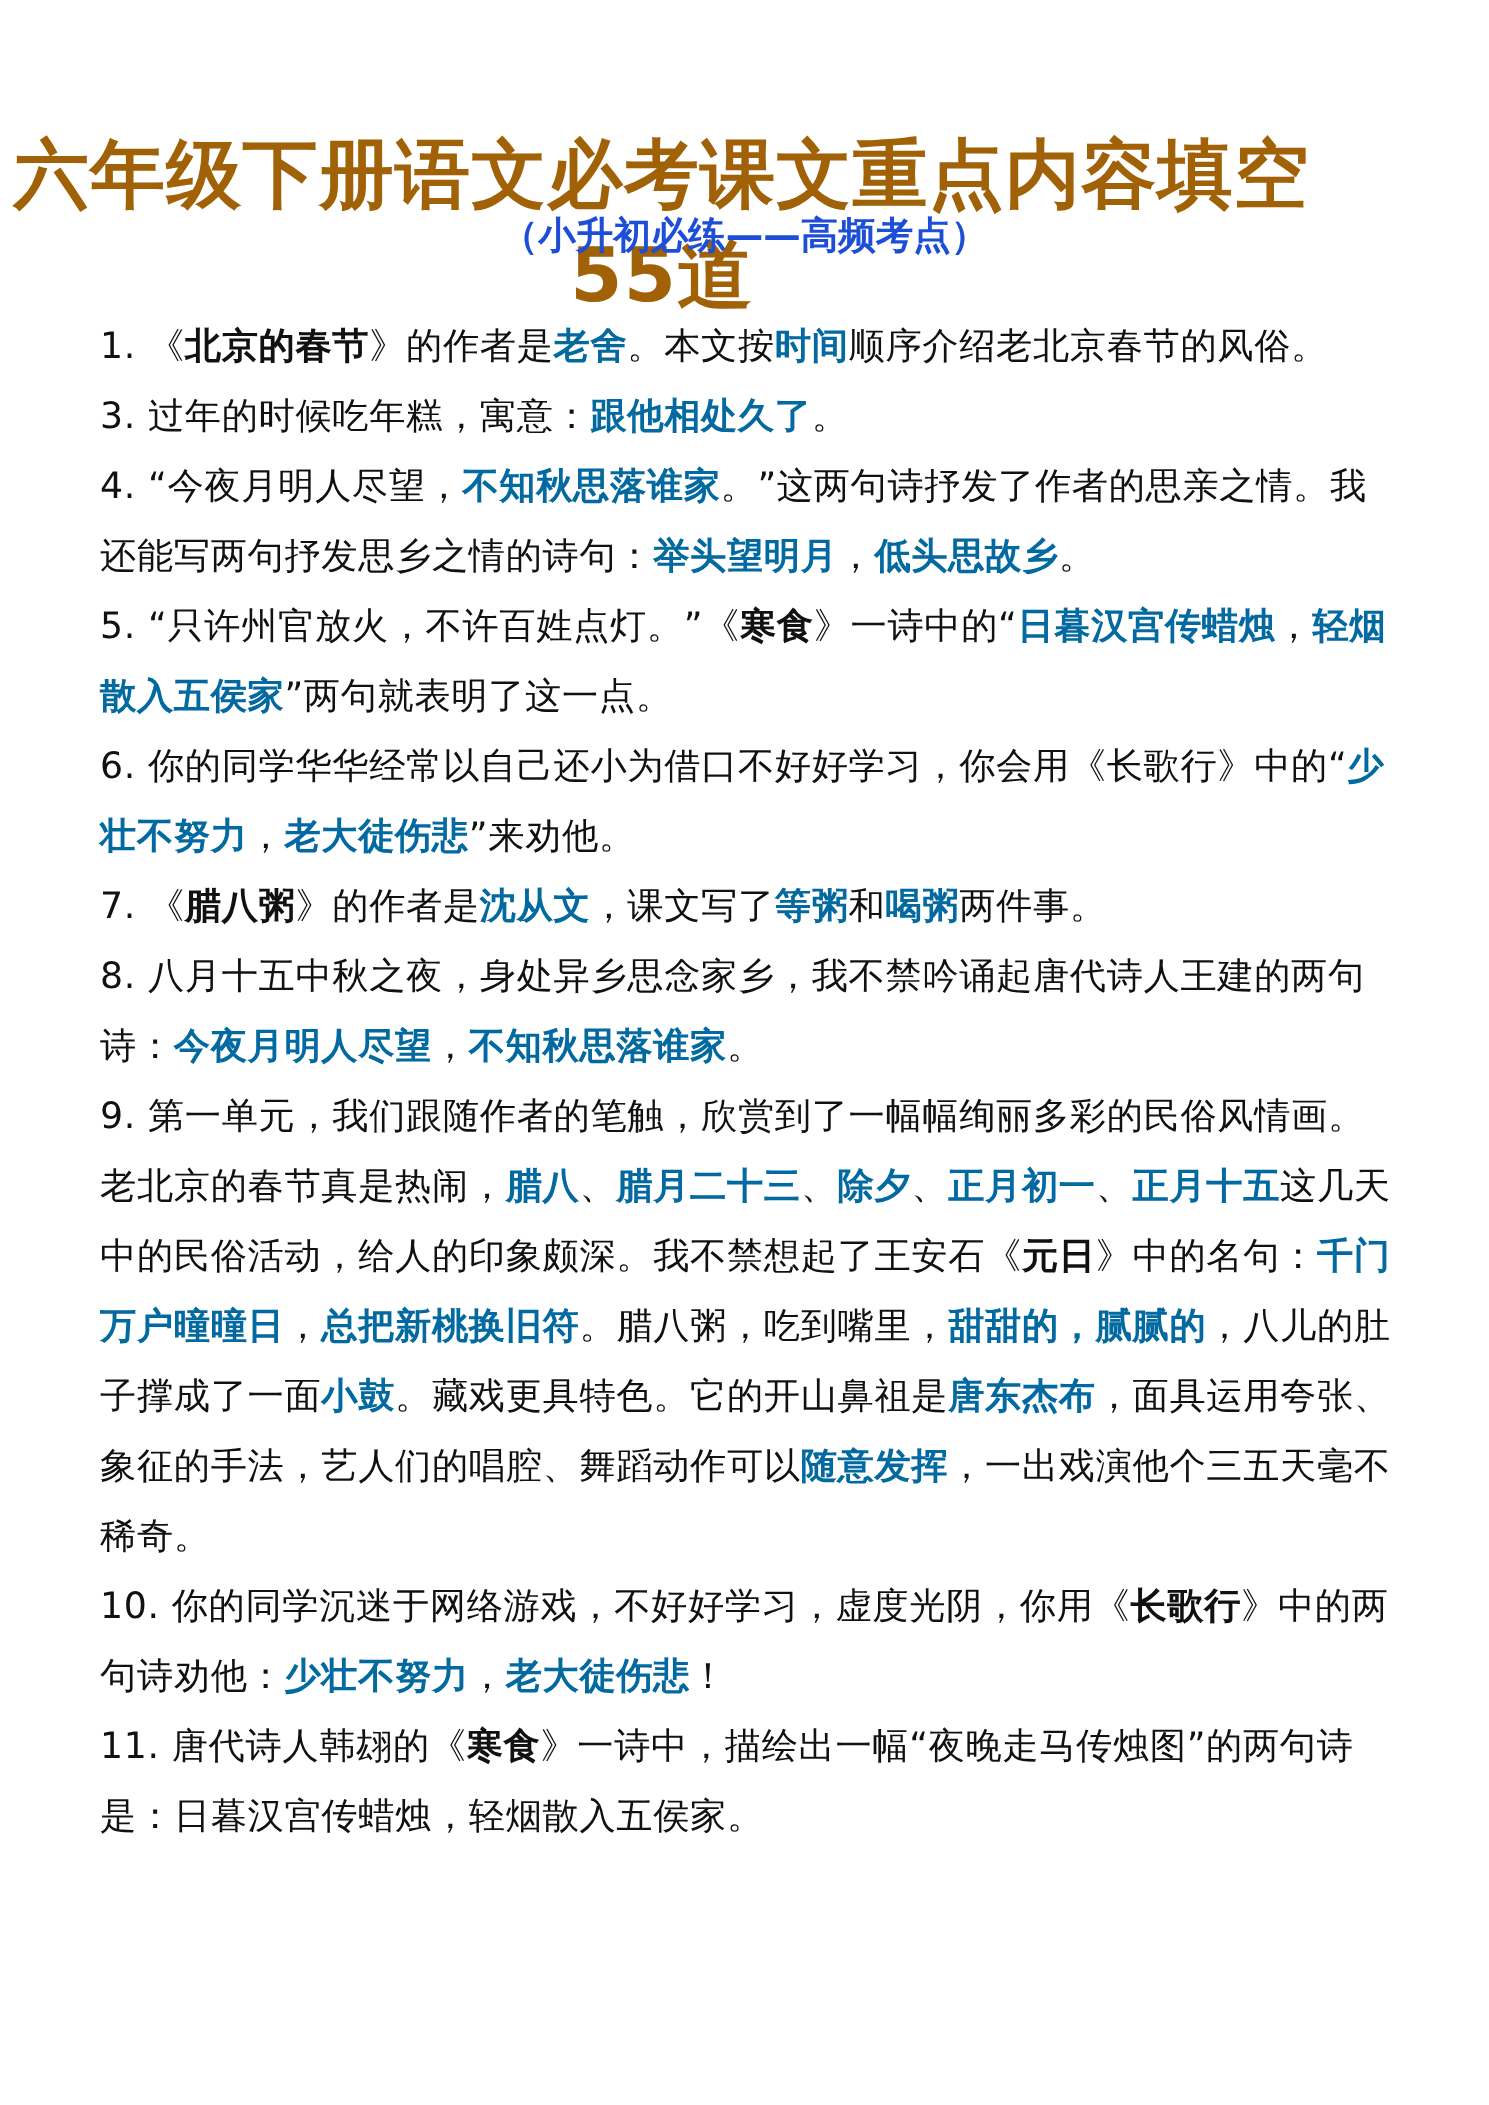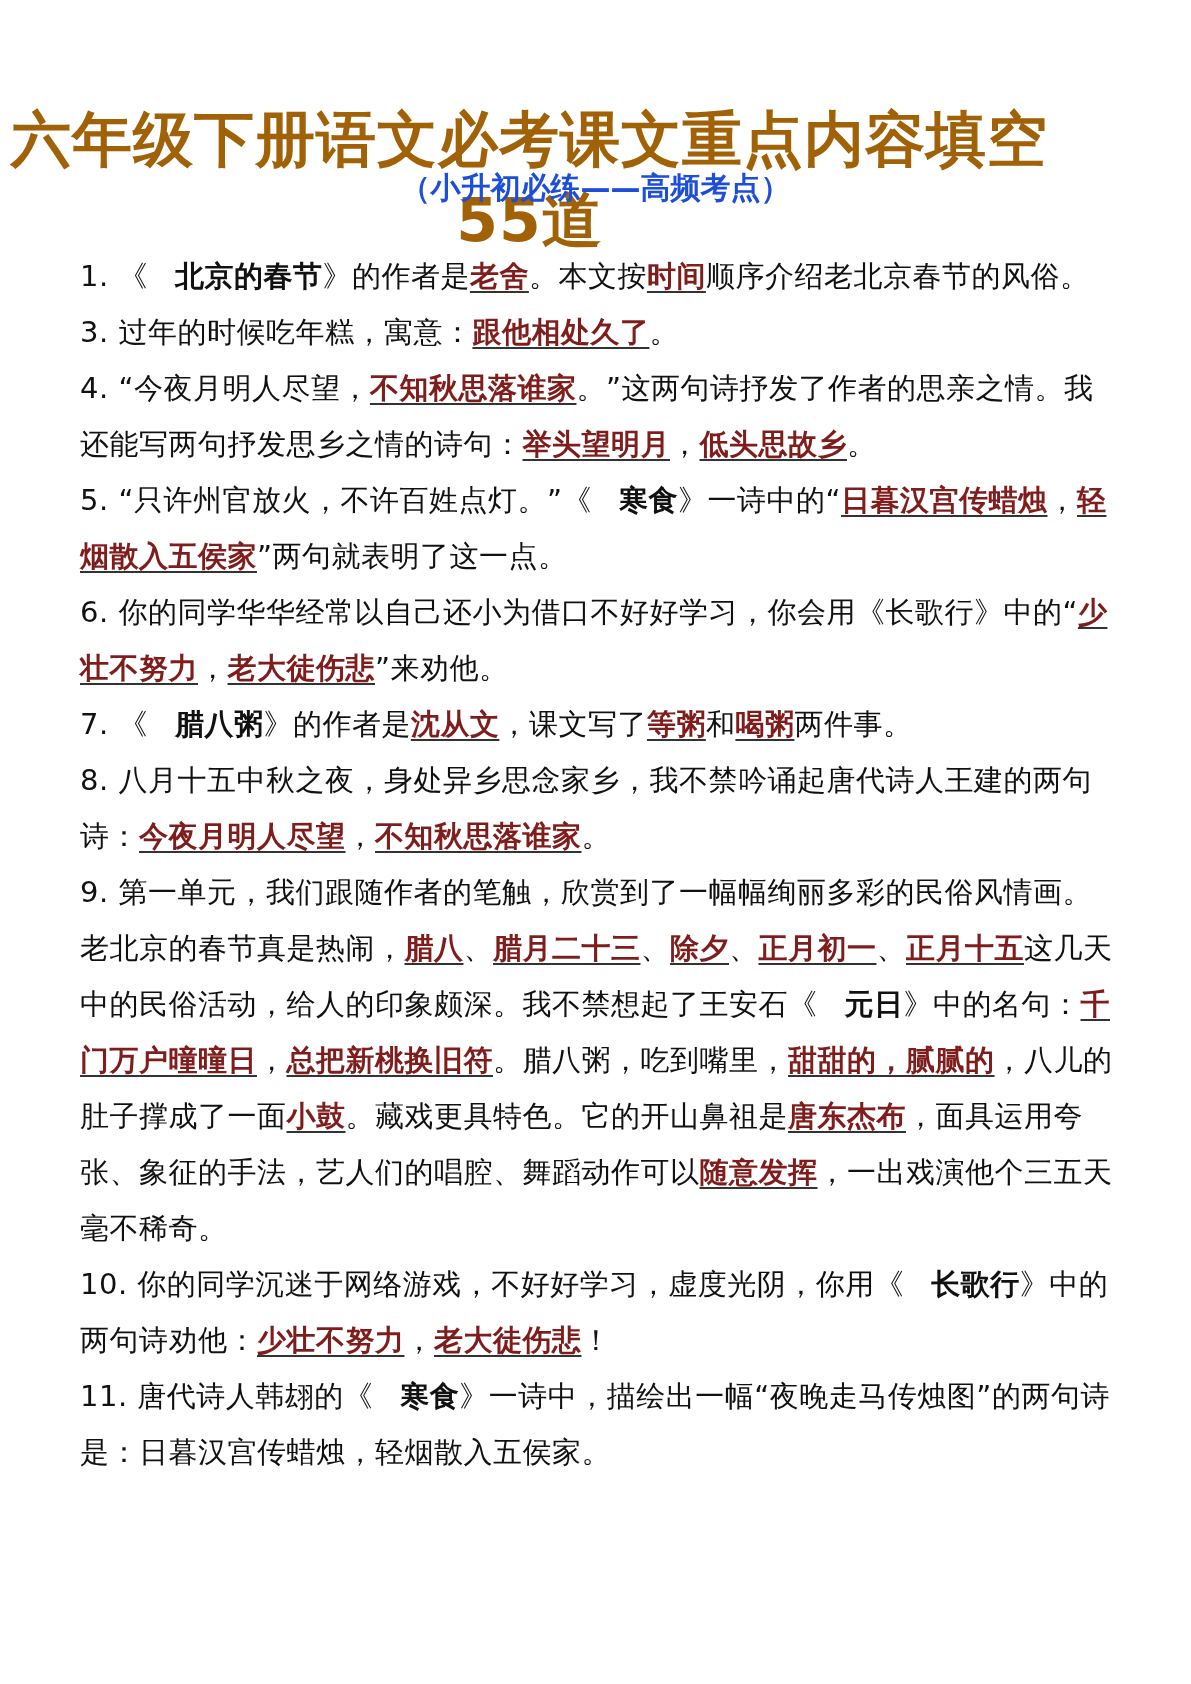--- a/index.html
+++ b/index.html
@@ -5,23 +5,23 @@
     html, body { margin: 0; padding: 0; background: #ffffff; }
     body { width: 1191px; height: 1684px; overflow: hidden; position: relative;
            font-family: "DejaVu Sans", "Liberation Sans", sans-serif; color: #111111; }
     .title { position: absolute; top: 100px; left: 0; width: 1059px; text-align: center;
              font-size: 60px; font-weight: bold; letter-spacing: 1px; color: #a16207; }
     .subtitle { position: absolute; top: 168px; left: 0; width: 1191px; text-align: center;
                 font-size: 30px; font-weight: bold; color: #1d4ed8; }
     .content { position: absolute; top: 248px; left: 80px; width: 1040px;
                font-size: 29px; line-height: 56px; letter-spacing: 0.5px; }
     .item { margin: 0; }
-    .ans { color: #7f1d1d; font-weight: bold; text-decoration: underline;
+    .ans { color: #0369a1; font-weight: bold; 
            text-decoration-color: #333; text-underline-offset: 5px; text-decoration-thickness: 2px; }
-    .bk { font-weight: bold; margin-left: 27px; }
+    .bk { font-weight: bold; }
   </style>
 </head>
 <body>
 
 <div class="title">六年级下册语文必考课文重点内容填空55道</div>
 <div class="subtitle">（小升初必练——高频考点）</div>
 
 <div class="content" id="content">
     <p class="item"><span>1. 《</span><span class="bk">北京的春节</span><span>》的作者是</span><span class="ans">老舍</span><span>。本文按</span><span class="ans">时间</span><span>顺序介绍老北京春节的风俗。</span></p>
     <p class="item"><span>3. 过年的时候吃年糕，寓意：</span><span class="ans">跟他相处久了</span><span>。</span></p>

